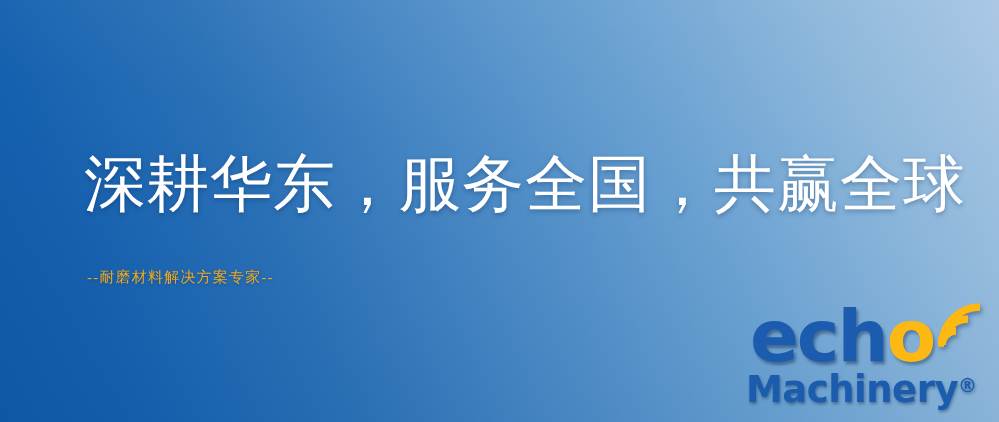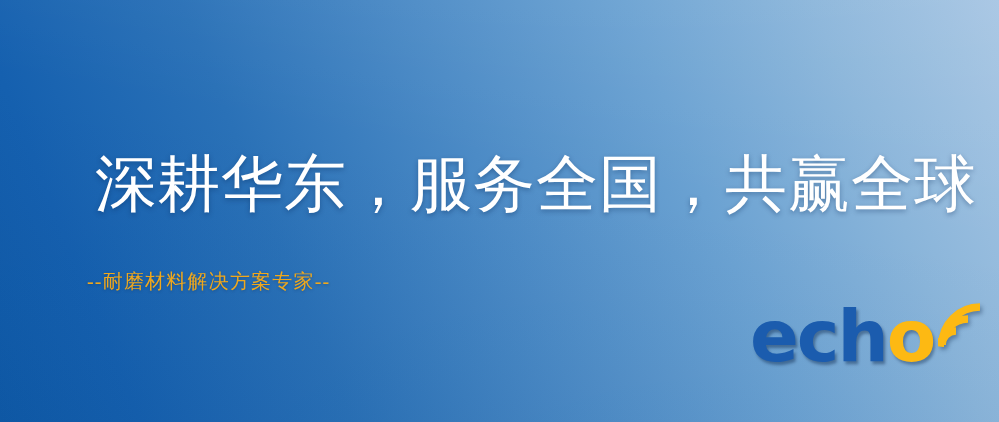--- a/index.html
+++ b/index.html
@@ -39,30 +39,29 @@
     left: 84px;
     top: 152px;
     color: #ffffff;
     font-family: "Liberation Serif", "DejaVu Serif", serif;
     font-size: 62px;
     line-height: 1.05;
     letter-spacing: 1px;
     white-space: nowrap;
     text-shadow: 0 2px 5px rgba(0,35,80,0.35);
     z-index: 3;
-    margin-left: 11px;
   }
 
   .subtitle {
     position: absolute;
     left: 87px;
     top: 268px;
     color: #f0a81c;
     font-family: "Liberation Serif", "DejaVu Serif", serif;
-    font-size: 20px;
+    font-size: 15px;
     letter-spacing: 1.2px;
     white-space: nowrap;
     text-shadow: 0 1px 3px rgba(0,35,80,0.30);
     z-index: 3;
   }
 
   
   .logo {
     position: absolute;
     left: 742px;
@@ -143,16 +142,19 @@
         </g>
         <g fill="none" stroke="#fdb913" stroke-linecap="butt">
           <path d="M4 54 A 14 14 0 0 1 18 40" stroke-width="7.5"></path>
           <path d="M4 54 A 26 26 0 0 1 30 28" stroke-width="7.5"></path>
           <path d="M4 54 A 38 38 0 0 1 42 16" stroke-width="7.5"></path>
         </g>
       </svg>
 
     </div>
 
+    <div class="logo-machinery">
+      <span>Machinery</span><span class="reg">®</span>
+    </div>
 
   </div>
 
 </div>
 
 </body></html>

